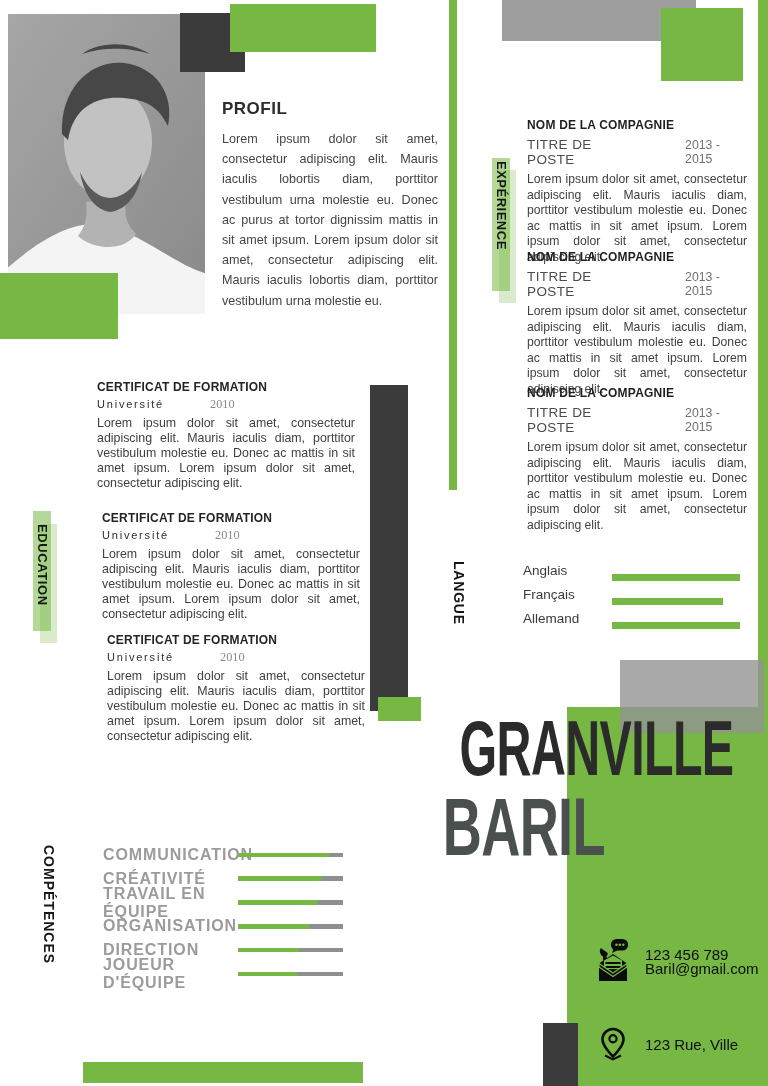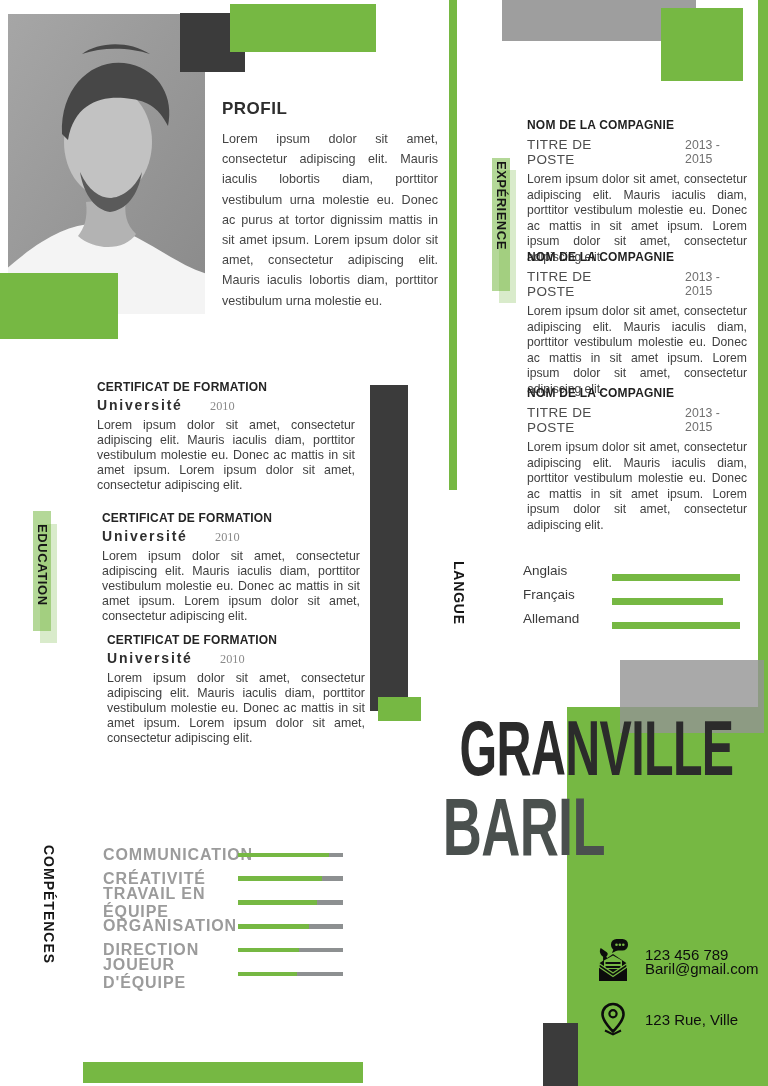--- a/index.html
+++ b/index.html
@@ -26,21 +26,21 @@
   .xp-company{font-size:12px;font-weight:bold;color:#1f1f1f;letter-spacing:.2px;}
   .xp-titlerow{margin-top:5px;display:flex;align-items:baseline;gap:36px;}
   .xp-title{font-size:13.5px;color:#4c4c4c;letter-spacing:.4px;}
   .xp-dates{font-size:12.3px;color:#707070;margin-left:12px;}
   .xp-body{margin-top:5px;font-size:12.2px;line-height:15.6px;color:#3f3f3f;text-align:justify;}
 
   
   .edu-entry{width:258px;}
   .edu-head{font-size:12px;font-weight:bold;color:#242424;letter-spacing:.2px;}
   .edu-schoolrow{margin-top:3px;display:flex;align-items:baseline;}
-  .edu-school{font-size:14px;font-weight:bold;color:#2e2e2e;letter-spacing:1.8px;width:113px;}
+  .edu-school{font-size:11px;font-weight:normal;color:#2e2e2e;letter-spacing:1.8px;width:113px;}
   .edu-year{font-size:12.3px;color:#8a8a8a;font-family:Liberation Serif, serif;}
   .edu-body{margin-top:4px;font-size:12.4px;line-height:14.9px;color:#3f3f3f;text-align:justify;}
 
   
   .vlabel{writing-mode:vertical-rl;font-weight:bold;color:#161616;white-space:nowrap;}
   .hl-a{background:rgba(118,184,67,.55);}
   .hl-b{background:rgba(118,184,67,.28);}
 
   
   .lang-rows{left:523px;top:558px;width:220px;}
@@ -255,21 +255,21 @@
   <div class="abs contact-row" style="top:949px">
     <svg width="38" height="38" viewBox="0 0 38 38">
       <path d="M5 14.5 L19 5 L33 14.5 V32 H5 Z" fill="#0c0c0c"></path>
       <path d="M8 12.8 H30 V22 H8 Z" fill="#76b843" opacity="0"></path>
       <path d="M10 11.5 L19 6.5 L28 11.5 V20 H10 Z" fill="#76b843"></path>
       <path d="M11.5 13 H26.5 V15 H11.5 Z M11.5 17 H26.5 V19 H11.5 Z" fill="#0c0c0c"></path>
       <path d="M5 14.5 L19 24 L33 14.5 L33 18 L19 27.5 L5 18 Z" fill="#0c0c0c" stroke="#76b843" stroke-width="1.4"></path>
     </svg>
     <span class="contact-text">Baril@gmail.com</span>
   </div>
-  <div class="abs contact-row" style="top:1000px">
+  <div class="abs contact-row" style="top:1025px">
     <svg width="38" height="38" viewBox="0 0 38 38">
       <path d="M19 4c-5.8 0-10.5 4.6-10.5 10.2 0 7.2 10.5 17.3 10.5 17.3s10.5-10.1 10.5-17.3C29.5 8.6 24.8 4 19 4z" fill="none" stroke="#0c0c0c" stroke-width="2.6"></path>
       <circle cx="19" cy="13.8" r="3.6" fill="none" stroke="#0c0c0c" stroke-width="2.2"></circle>
       <path d="M11 30.5 l8 3.8 8-3.8" fill="none" stroke="#0c0c0c" stroke-width="2"></path>
     </svg>
     <span class="contact-text">123 Rue, Ville</span>
   </div>
 
 </div>
 

